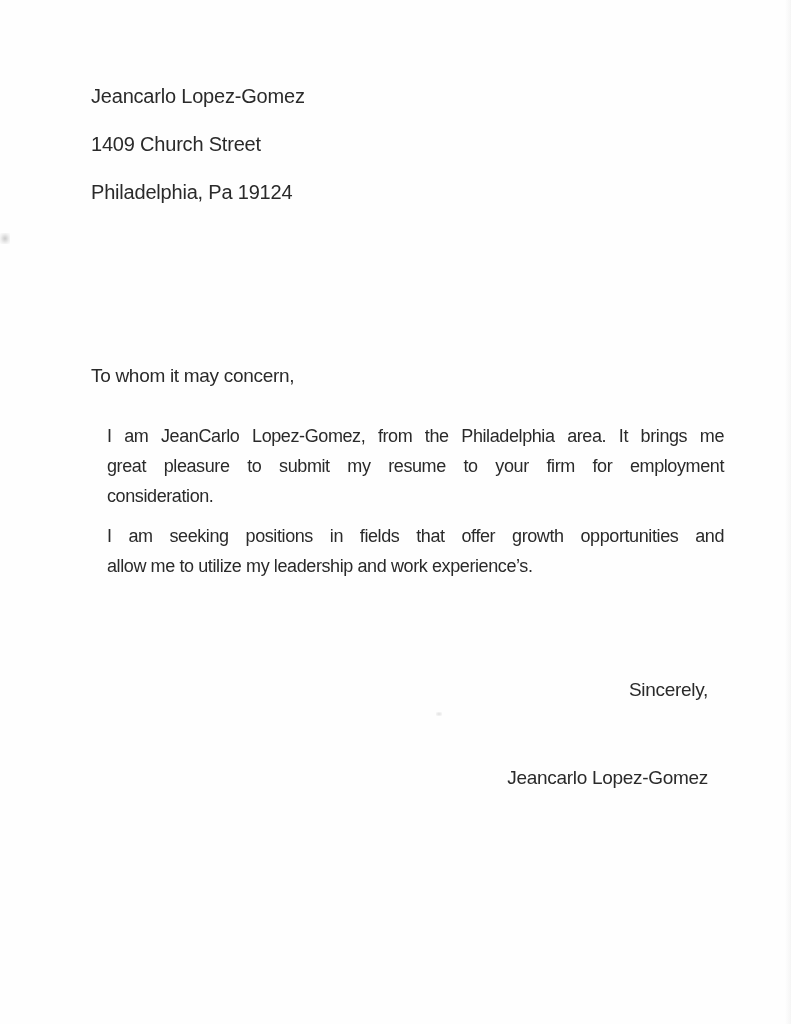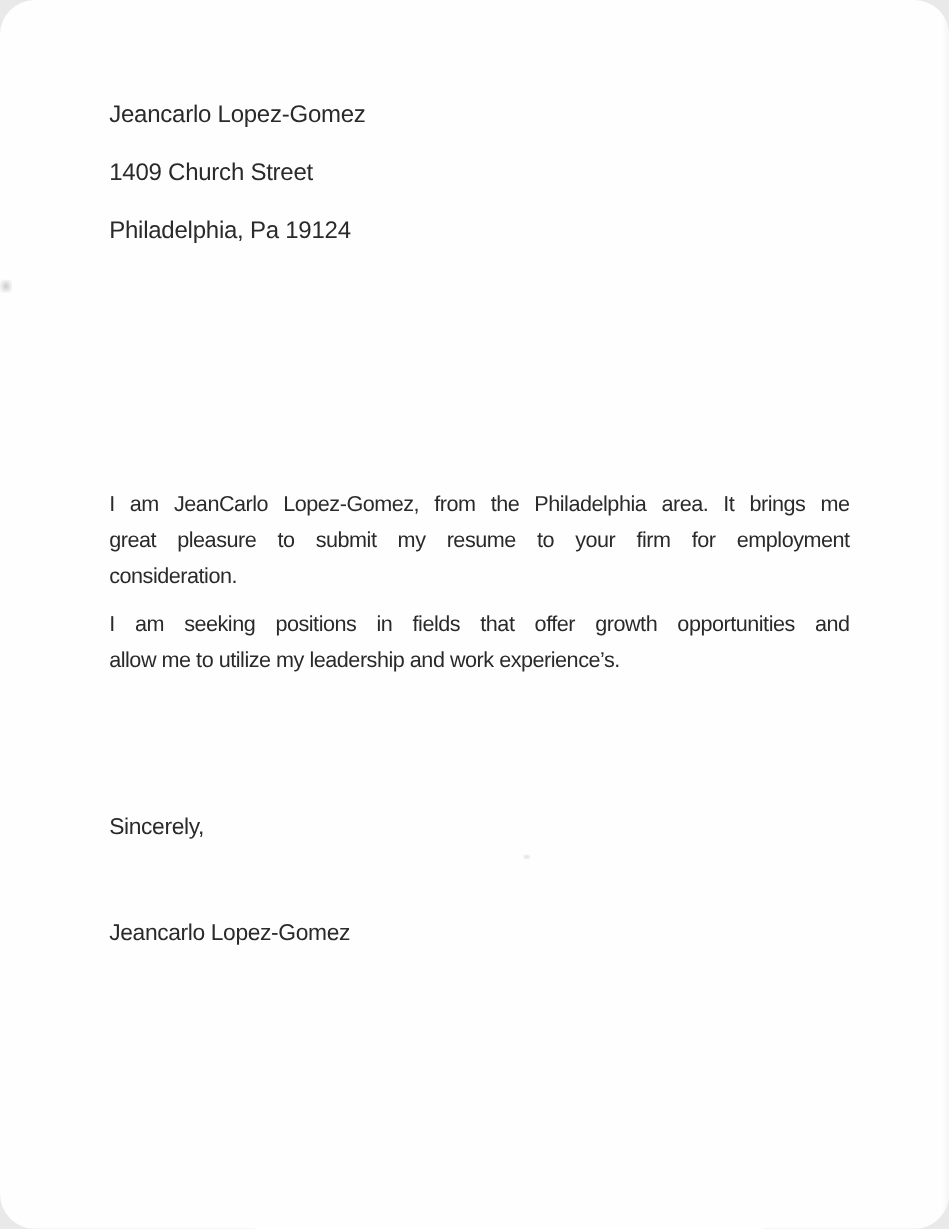--- a/index.html
+++ b/index.html
@@ -9,21 +9,20 @@
   }
   .scan-page {
     position: relative;
     width: 791px;
     height: 1024px;
     margin: 0 auto;
     background: #fefefe;
     overflow: hidden;
     font-family: "Liberation Sans", "DejaVu Sans", sans-serif;
     color: #2a2a2a;
-    border-radius: 29px;
   }
   .abs {
     position: absolute;
     left: 91px;
     width: 617px;
   }
   
   .header-line {
     font-size: 20px;
     line-height: 22px;
@@ -32,40 +31,41 @@
     white-space: nowrap;
   }
   
   .salutation {
     font-size: 19px;
     letter-spacing: -0.3px;
     line-height: 26px;
   }
   
   .para {
-    margin: 0;
+    margin: 16px;
     font-size: 18px;
     letter-spacing: -0.4px;
   }
   .jline {
     display: block;
     line-height: 30px;
     text-align: justify;
     text-align-last: justify;
     white-space: nowrap;
   }
   .jline.last {
     text-align: left;
     text-align-last: auto;
   }
   
   .closing, .signature {
     font-size: 19px;
     letter-spacing: -0.3px;
     line-height: 24px;
+    text-align: right;
   }
   
   .scan-smudge {
     position: absolute;
     left: 0px;
     top: 233px;
     width: 10px;
     height: 11px;
     background: radial-gradient(ellipse at center, rgba(140,140,140,0.45) 0%, rgba(160,160,160,0.15) 60%, transparent 100%);
   }
@@ -90,20 +90,21 @@
 <body>
 
 <div class="scan-page">
 
   <div class="abs" style="top:85px;">
     <div class="header-line">Jeancarlo Lopez-Gomez</div>
     <div class="header-line">1409 Church Street</div>
     <div class="header-line">Philadelphia, Pa 19124</div>
   </div>
 
+  <div class="abs salutation" style="top:363px;">To whom it may concern,</div>
 
   <p class="abs para" style="top:405px;">
     <span class="jline">I am JeanCarlo Lopez-Gomez, from the Philadelphia area. It brings me</span>
     <span class="jline">great pleasure to submit my resume to your firm for employment</span>
     <span class="jline last">consideration.</span>
   </p>
 
   <p class="abs para" style="top:505px;">
     <span class="jline">I am seeking positions in fields that offer growth opportunities and</span>
     <span class="jline last">allow me to utilize my leadership and work experience’s.</span>

